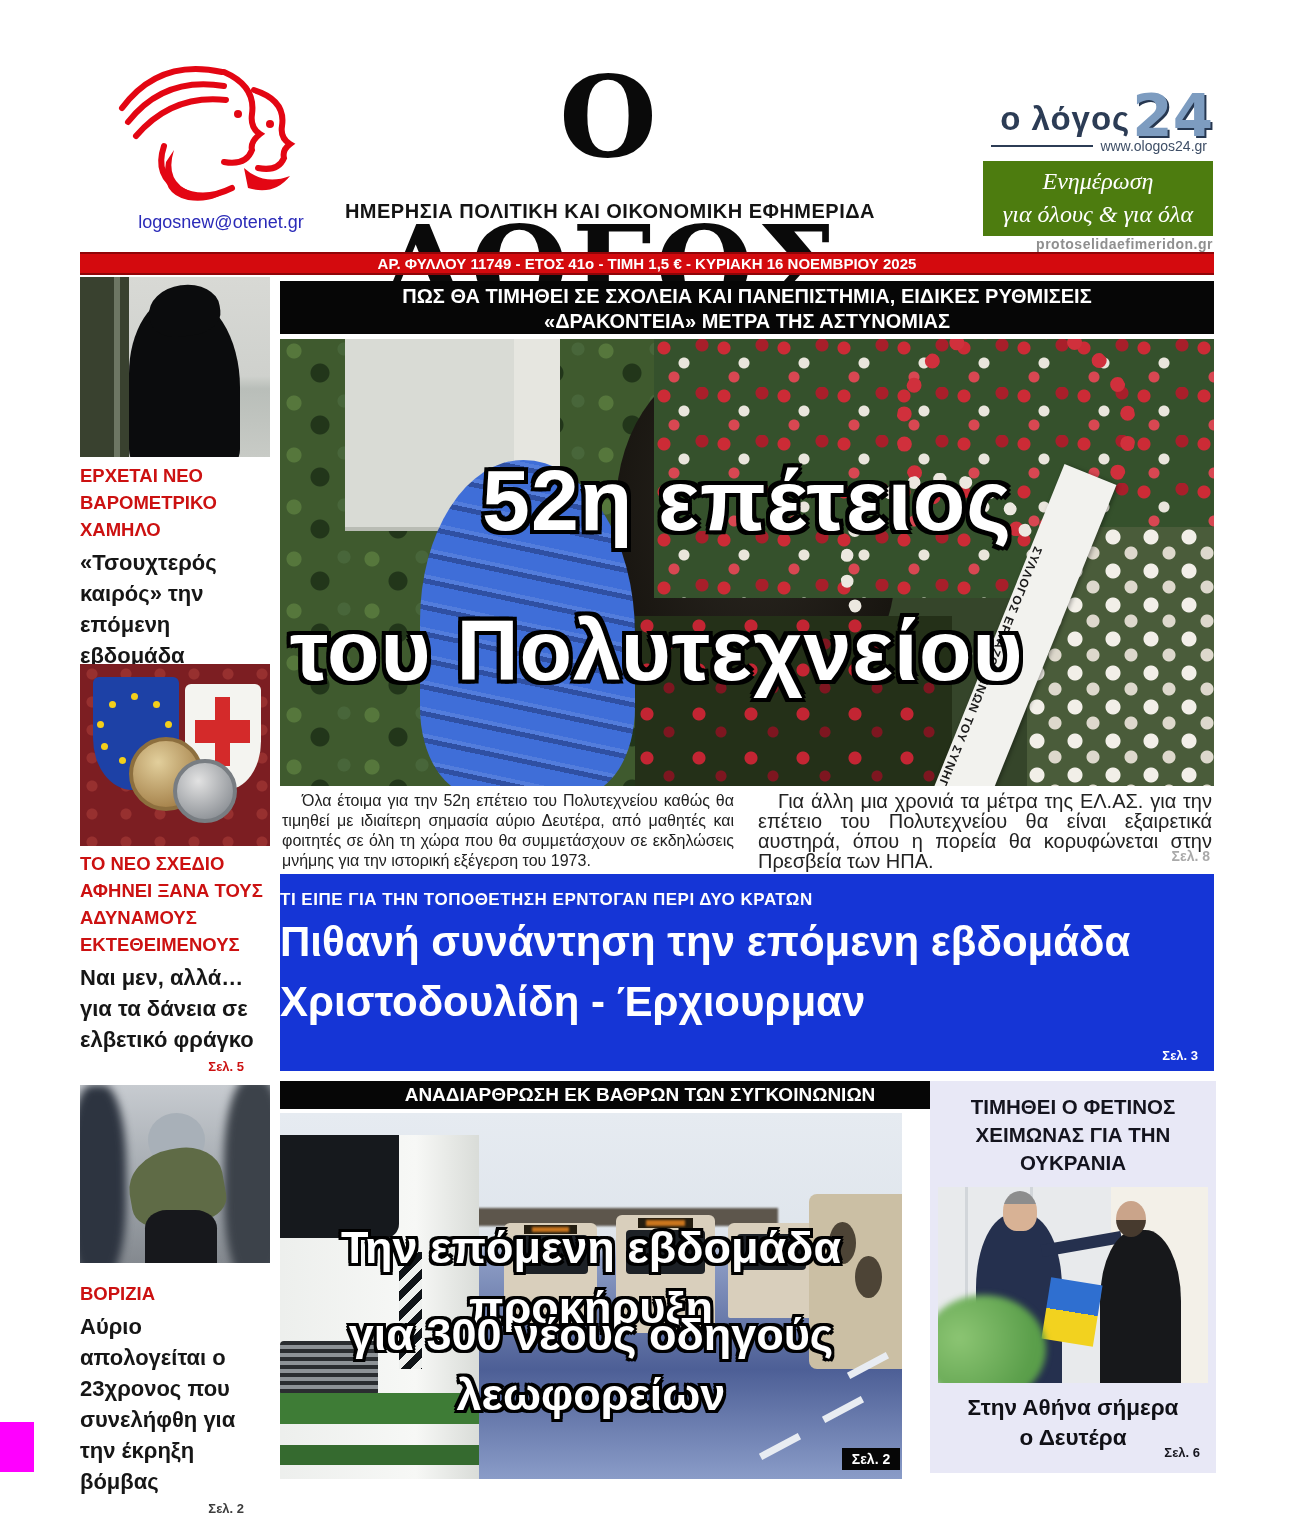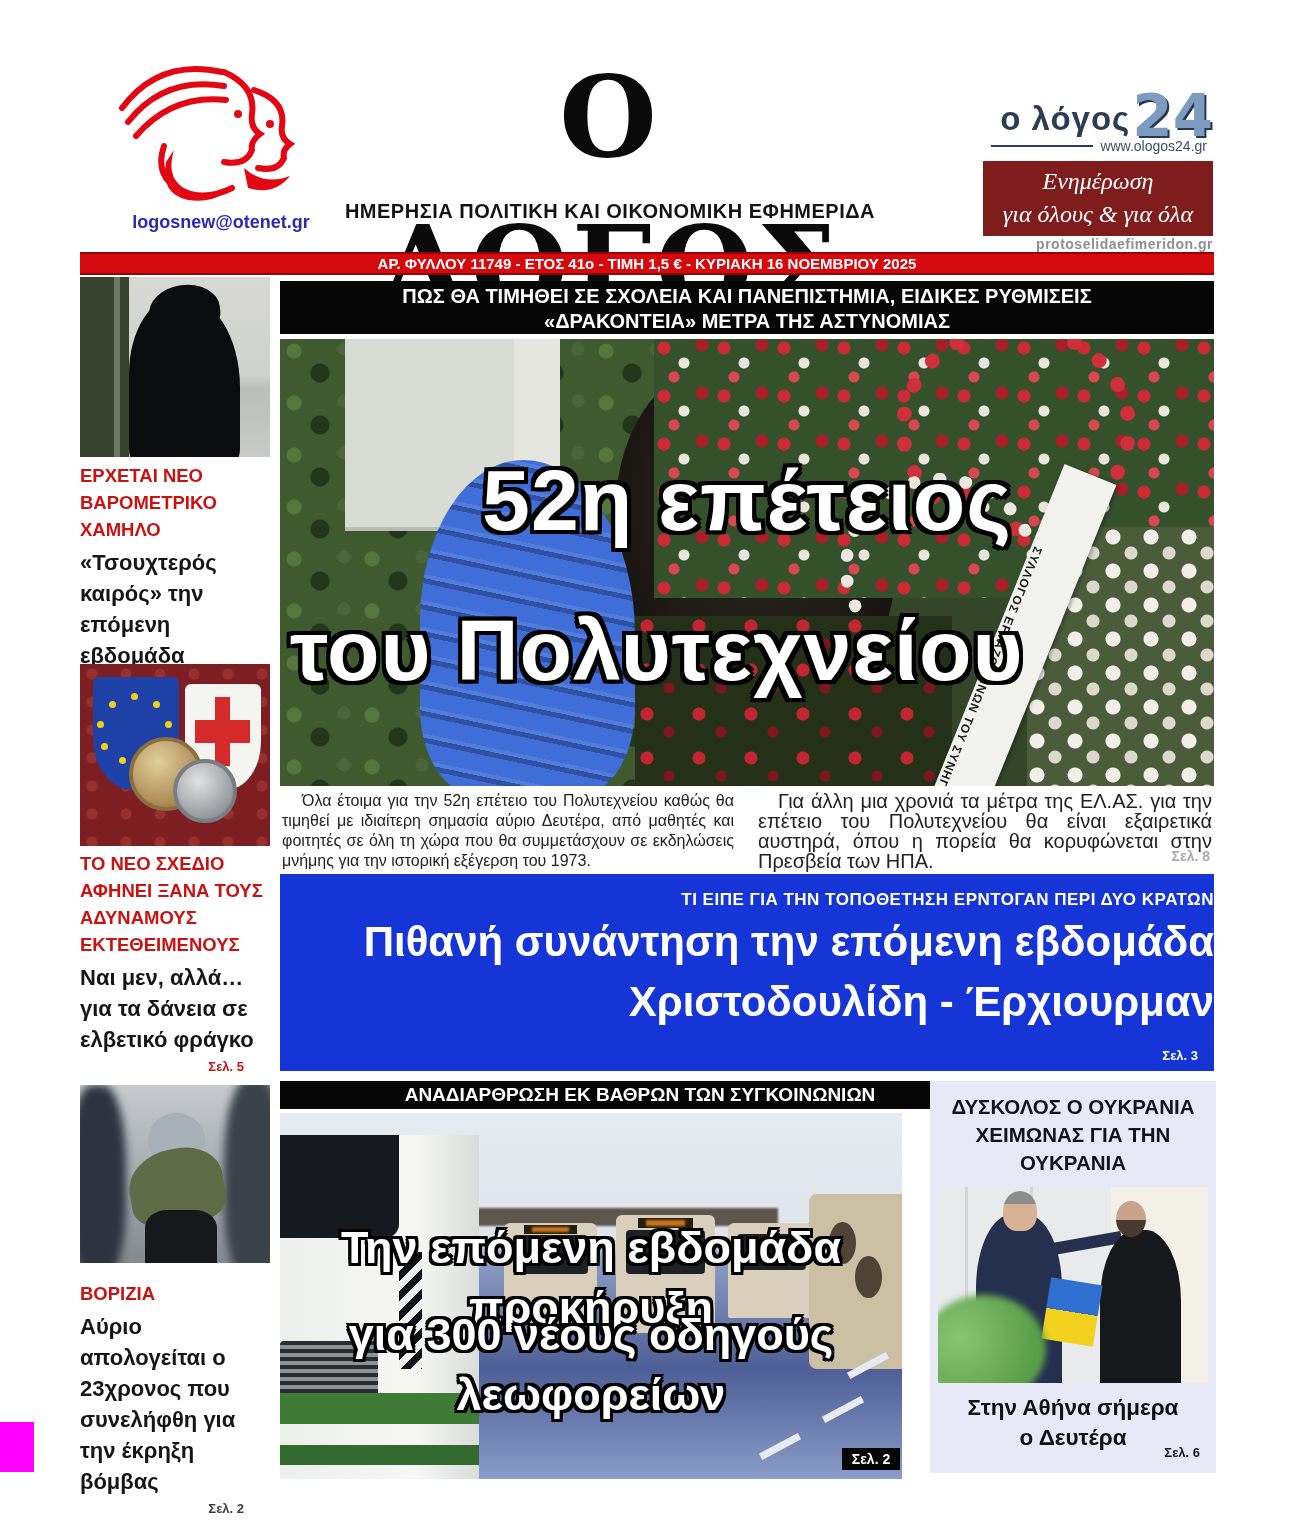--- a/index.html
+++ b/index.html
@@ -3,37 +3,37 @@
 <meta charset="utf-8">
 <style>
   html,body{margin:0;padding:0;background:#fff;}
   .page{position:relative;width:1299px;height:1537px;background:#fff;overflow:hidden;
         font-family:"Liberation Sans",sans-serif;color:#111;}
   .abs{position:absolute;}
 
   
   .faces-logo{left:104px;top:50px;width:236px;height:160px;}
   .masthead-email{left:86px;top:212px;width:270px;text-align:center;
-      font-size:18px;font-weight:bold;color:#2a2ab8;}
+      font-size:18px;font-weight:normal;color:#2a2ab8;}
   .paper-title{left:326px;top:42px;width:568px;height:156px;text-align:center;
       font-family:"DejaVu Serif","Liberation Serif",serif;font-weight:bold;
       font-size:112px;line-height:150px;letter-spacing:4px;color:#0a0a0a;}
   .paper-subtitle{left:318px;top:200px;width:584px;text-align:center;
       font-size:20px;font-weight:bold;color:#141414;letter-spacing:.5px;}
 
   .weblogo{left:985px;top:68px;width:228px;height:92px;}
   .weblogo-row{position:absolute;left:0;top:14px;width:100%;text-align:right;white-space:nowrap;}
   .weblogo-name{font-size:33px;font-weight:600;color:#2c3c55;letter-spacing:1px;}
   .weblogo-number{font-size:58px;font-weight:bold;color:#7d9cc0;
       font-family:"DejaVu Sans",sans-serif;vertical-align:-6px;margin-left:2px;
       text-shadow:2px 2px 0 #263750;}
   .weblogo-urlrow{position:absolute;left:6px;top:70px;width:216px;display:flex;align-items:center;}
   .weblogo-rule{flex:1;height:2px;background:#2c3c55;margin-right:7px;}
   .weblogo-url{font-size:14px;color:#3e4e66;}
-  .slogan-box{left:983px;top:161px;width:230px;height:75px;background:#7f1d1d;
+  .slogan-box{left:983px;top:161px;width:230px;height:75px;background:#4d7c0f;
       color:#fff;text-align:center;font-style:italic;
       font-family:"Liberation Serif",serif;font-size:24px;line-height:33px;padding-top:4px;box-sizing:border-box;}
   .site-credit{left:913px;top:236px;width:300px;text-align:right;
       font-size:14px;font-weight:bold;color:#8f8f8f;letter-spacing:.5px;}
 
   
   .issue-bar{left:80px;top:252px;width:1134px;height:23px;background:#d40a0e;
       border-top:2px solid #8f0508;border-bottom:2px solid #8f0508;box-sizing:border-box;
       color:#fff;font-weight:bold;font-size:15px;text-align:center;line-height:19px;}
 
@@ -129,21 +129,21 @@
 
   
   .lead-body-left{left:282px;top:791px;width:452px;font-size:16px;line-height:20px;color:#222;
       text-align:justify;text-indent:20px;}
   .lead-body-right{left:758px;top:791px;width:454px;font-size:20px;line-height:20px;color:#222;
       text-align:justify;text-indent:20px;}
   .lead-ref{left:1080px;top:848px;width:130px;text-align:right;font-size:14px;font-weight:bold;
       color:#a9a9a9;text-shadow:1px 1px 0 #fff;}
 
   
-  .blue-banner{left:280px;top:874px;width:934px;height:197px;background:#1535d6;color:#fff;text-align:right;}
+  .blue-banner{left:280px;top:874px;width:934px;height:197px;background:#1535d6;color:#fff;text-align:left;}
   .blue-kicker{position:absolute;left:0;top:16px;width:100%;font-size:17px;font-weight:bold;letter-spacing:.5px;}
   .blue-h1{position:absolute;left:0;top:44px;width:100%;font-size:42px;font-weight:bold;}
   .blue-h2{position:absolute;left:0;top:104px;width:100%;font-size:42px;font-weight:bold;}
   .blue-ref{position:absolute;right:16px;bottom:8px;font-size:13px;font-weight:bold;}
 
   
   .transport-kicker-bar{left:280px;top:1081px;width:640px;height:28px;background:#060606;color:#fff;
       font-weight:bold;font-size:19px;text-align:center;line-height:28px;padding-left:40px;}
   .bus-photo{left:280px;top:1113px;width:622px;height:366px;overflow:hidden;
       background:linear-gradient(180deg,#e6ebf1 0%,#dfe5ec 34%,#8c9cc4 40%,#4d5f96 70%,#8a9cc8 100%);}
@@ -343,21 +343,21 @@
     <div class="lane" style="right:6%;bottom:18%;"></div>
     <div class="lane" style="right:16%;bottom:8%;"></div>
     <div class="lane" style="right:2%;bottom:30%;"></div>
   </div>
   <div class="abs bus-h1 hl-mid">Την επόμενη εβδομάδα προκήρυξη</div>
   <div class="abs bus-h2 hl-mid">για 300 νέους οδηγούς λεωφορείων</div>
   <div class="abs bus-badge">Σελ. 2</div>
 
   <div class="abs ukraine-panel">
     <div class="ukr-kicker">
-      <div>ΔΥΣΚΟΛΟΣ Ο ΟΥΚΡΑΝΙΑ</div>
+      <div>ΤΙΜΗΘΕΙ Ο ΦΕΤΙΝΟΣ</div>
       <div>ΧΕΙΜΩΝΑΣ ΓΙΑ ΤΗΝ ΟΥΚΡΑΝΙΑ</div>
     </div>
     <div class="ukr-photo">
       <div class="ukr-winline" style="left:10%;"></div>
       <div class="ukr-winline" style="left:34%;"></div>
       <div class="ukr-man-l"></div>
       <div class="ukr-head-l"></div>
       <div class="ukr-arm"></div>
       <div class="ukr-man-r"></div>
       <div class="ukr-head-r"></div>

